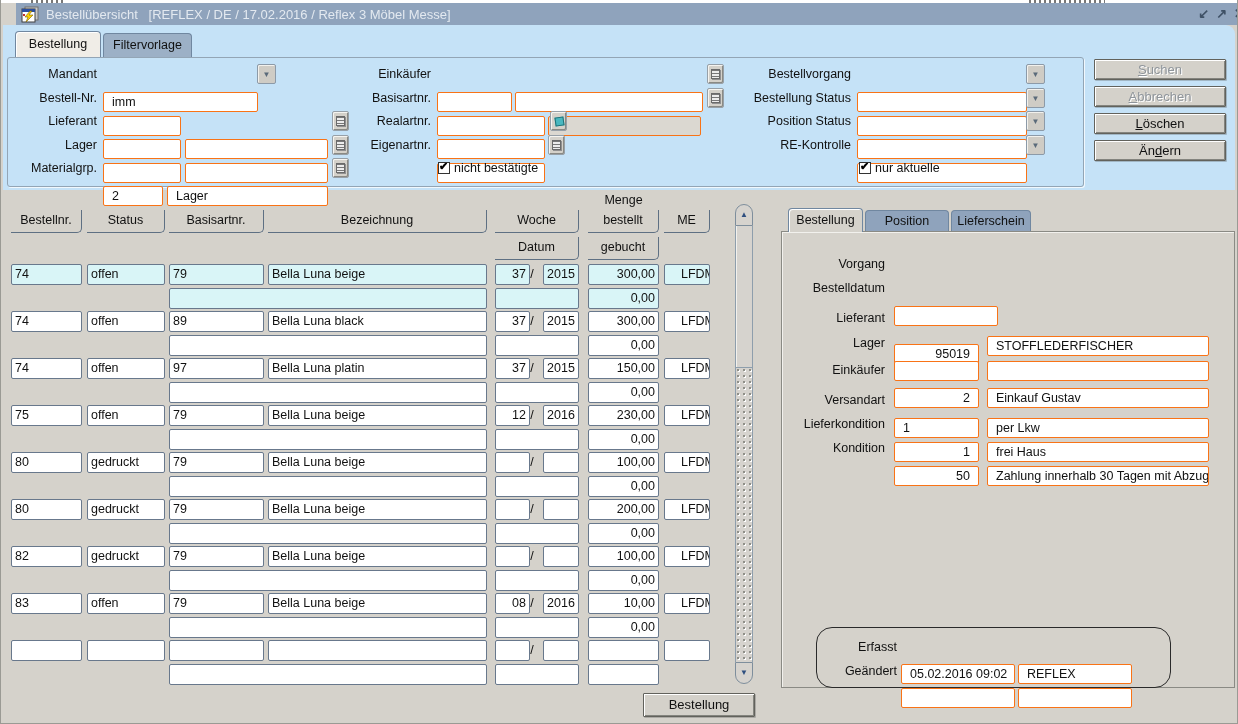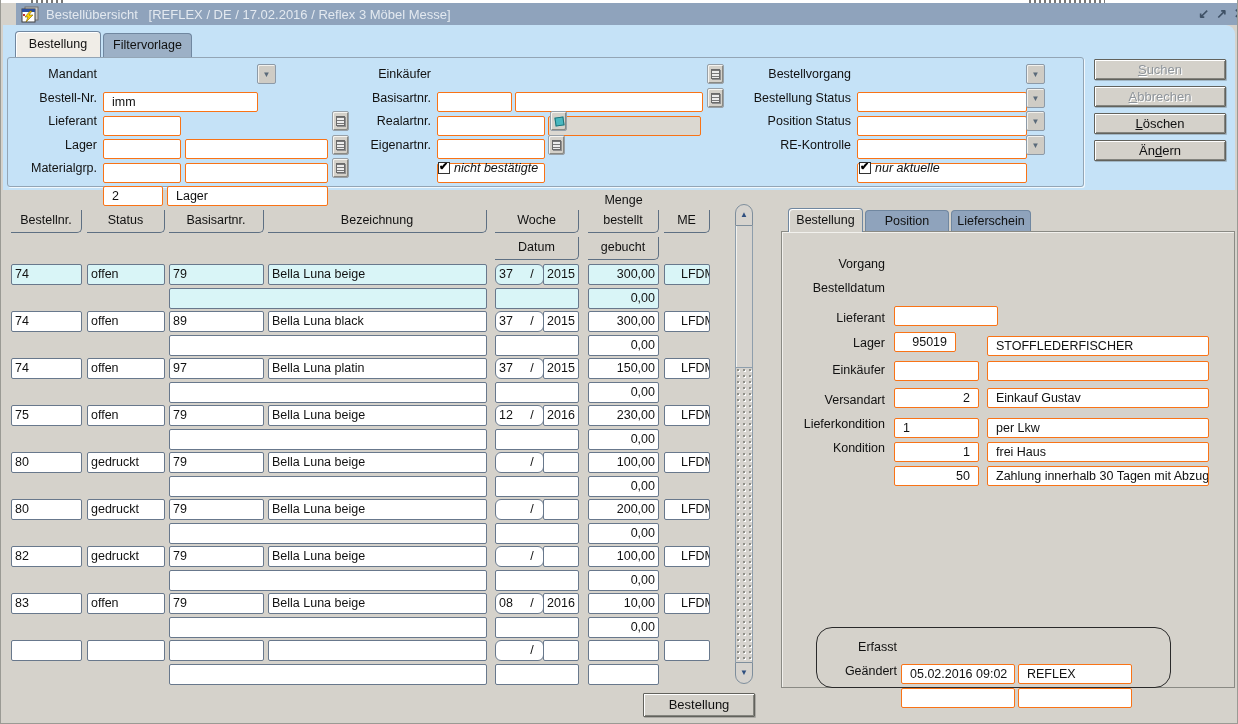--- a/index.html
+++ b/index.html
@@ -33,38 +33,38 @@
        border-radius:2px;box-shadow:inset 1px 1px 0 #F5F4F0, inset -1px -1px 0 #8A8A84;}
   .lov-glyph{position:absolute;left:3px;top:4px;width:9px;height:10px;background:#ECECEC;border:1px solid #6a6a6a;
        box-shadow:1px 1px 0 #909090;background-image:linear-gradient(#787878 1px,transparent 1px);
        background-size:100% 3px;box-sizing:border-box;}
   .cubebtn{position:absolute;width:17px;height:20px;box-sizing:border-box;background:#D4D1CA;border:1px solid #97A0A8;
        border-radius:2px;box-shadow:inset 1px 1px 0 #F5F4F0, inset -1px -1px 0 #8A8A84;}
   .cube{position:absolute;left:4px;top:5px;width:9px;height:9px;background:#49B8C0;border:1px solid #1F7076;
        transform:rotate(-8deg);box-sizing:border-box;}
   .cb{position:absolute;width:12px;height:12px;background:#fff;border:1px solid #333;box-sizing:border-box;}
   .cb .chk{position:absolute;left:0;top:-3px;font-size:11px;font-weight:bold;color:#000;}
-  .cb-lbl{position:absolute;font-size:12.5px;line-height:14px;color:#111;white-space:nowrap;font-style:italic;}
+  .cb-lbl{position:absolute;font-size:12.5px;line-height:14px;color:#111;white-space:nowrap;}
   .btn{position:absolute;box-sizing:border-box;background:#D4D1CA;border:1px solid #62625C;border-radius:1px;
        box-shadow:inset 1px 1px 0 #FFFFFF, inset -1px -1px 0 #84847E, 1px 1px 0 rgba(80,80,80,.3);
        font-size:13px;text-align:center;color:#111;cursor:default;}
   .btn.disabled{color:#8F959B;text-shadow:1px 1px 0 #fff;}
   .btn .u{text-decoration:underline;}
   
   .hcell{position:absolute;box-sizing:border-box;border-bottom:1px solid #5E7083;border-right:1px solid #5E7083;
          border-bottom-right-radius:5px;text-align:center;font-size:12.5px;color:#111;height:23px;line-height:21px;}
   .hfree{position:absolute;text-align:center;font-size:12.5px;color:#111;}
   .grow{position:absolute;left:10px;width:724px;height:21px;}
   .gcell{position:absolute;top:0;height:21px;box-sizing:border-box;background:#fff;border:1px solid #68788C;
          border-radius:2px;font-size:12.5px;line-height:19px;padding:0 3px;color:#111;overflow:hidden;white-space:nowrap;}
   .gcell.num{text-align:right;}
   .gcell.hl{background:#D9F5F7;}
   .slash{position:absolute;top:0;height:21px;line-height:21px;text-align:center;font-size:12.5px;color:#111;}
   .k-nr{left:0;width:71px;}   .k-st{left:76px;width:78px;}  .k-ba{left:158px;width:95px;}
-  .k-bz{left:257px;width:219px;} .k-w1{left:484px;width:49px;text-align:left;border-radius:6px;} .k-sl{left:514px;width:14px;}
+  .k-bz{left:257px;width:219px;} .k-w1{left:484px;width:35px;text-align:right;} .k-sl{left:514px;width:14px;}
   .k-w2{left:532px;width:36px;text-align:center;} .k-mg{left:577px;width:71px;} .k-me{left:653px;width:46px;padding-left:16px;}
   .k-kb{left:158px;width:318px;} .k-dt{left:484px;width:84px;} .k-gb{left:577px;width:71px;}
   
   .sbar{position:absolute;left:734px;top:204px;width:18px;height:480px;}
   .sb-btn{position:absolute;left:0;width:18px;box-sizing:border-box;background:#D6D3CE;border:1px solid #7E8E9C;
           text-align:center;color:#2F4F7F;font-size:8px;line-height:20px;}
   .sb-top{top:0;height:22px;border-radius:9px 9px 0 0;}
   .sb-bot{bottom:0;height:22px;border-radius:0 0 9px 9px;}
   .sb-thumb{position:absolute;left:0;top:22px;width:18px;height:142px;box-sizing:border-box;background:#D6D3CE;
           border:1px solid #8E9EAC;border-top:none;box-shadow:inset 1px 0 0 #F2F1ED;}
@@ -381,21 +381,21 @@
   <div class="tab tab-inactive" style="left:864px;top:210px;width:84px;height:22px;line-height:21px;background:#8FA3BC;">Position</div>
   <div class="tab tab-inactive" style="left:950px;top:210px;width:80px;height:22px;line-height:21px;background:#8FA3BC;">Lieferschein</div>
   <div class="dbox"></div>
 
   <div class="lbl" style="left:786px;top:254px;width:98px;">Vorgang</div>
 
   <div class="lbl" style="left:786px;top:278px;width:98px;">Bestelldatum</div>
   <div class="fld" style="left:893px;top:278px;width:104px;"></div>
 
   <div class="lbl" style="left:786px;top:308px;width:98px;">Lieferant</div>
-  <div class="fld ra" style="left:893px;top:304px;width:62px;">95019</div>
+  <div class="fld ra" style="left:893px;top:316px;width:85px;">95019</div>
   <div class="fld" style="left:986px;top:308px;width:222px;">STOFFLEDERFISCHER</div>
 
   <div class="lbl" style="left:786px;top:333px;width:98px;">Lager</div>
   <div class="fld ra" style="left:893px;top:333px;width:85px;"></div>
   <div class="fld" style="left:986px;top:333px;width:222px;"></div>
 
   <div class="lbl" style="left:786px;top:360px;width:98px;">Einkäufer</div>
   <div class="fld ra" style="left:893px;top:360px;width:85px;">2</div>
   <div class="fld" style="left:986px;top:360px;width:222px;">Einkauf Gustav</div>
 

